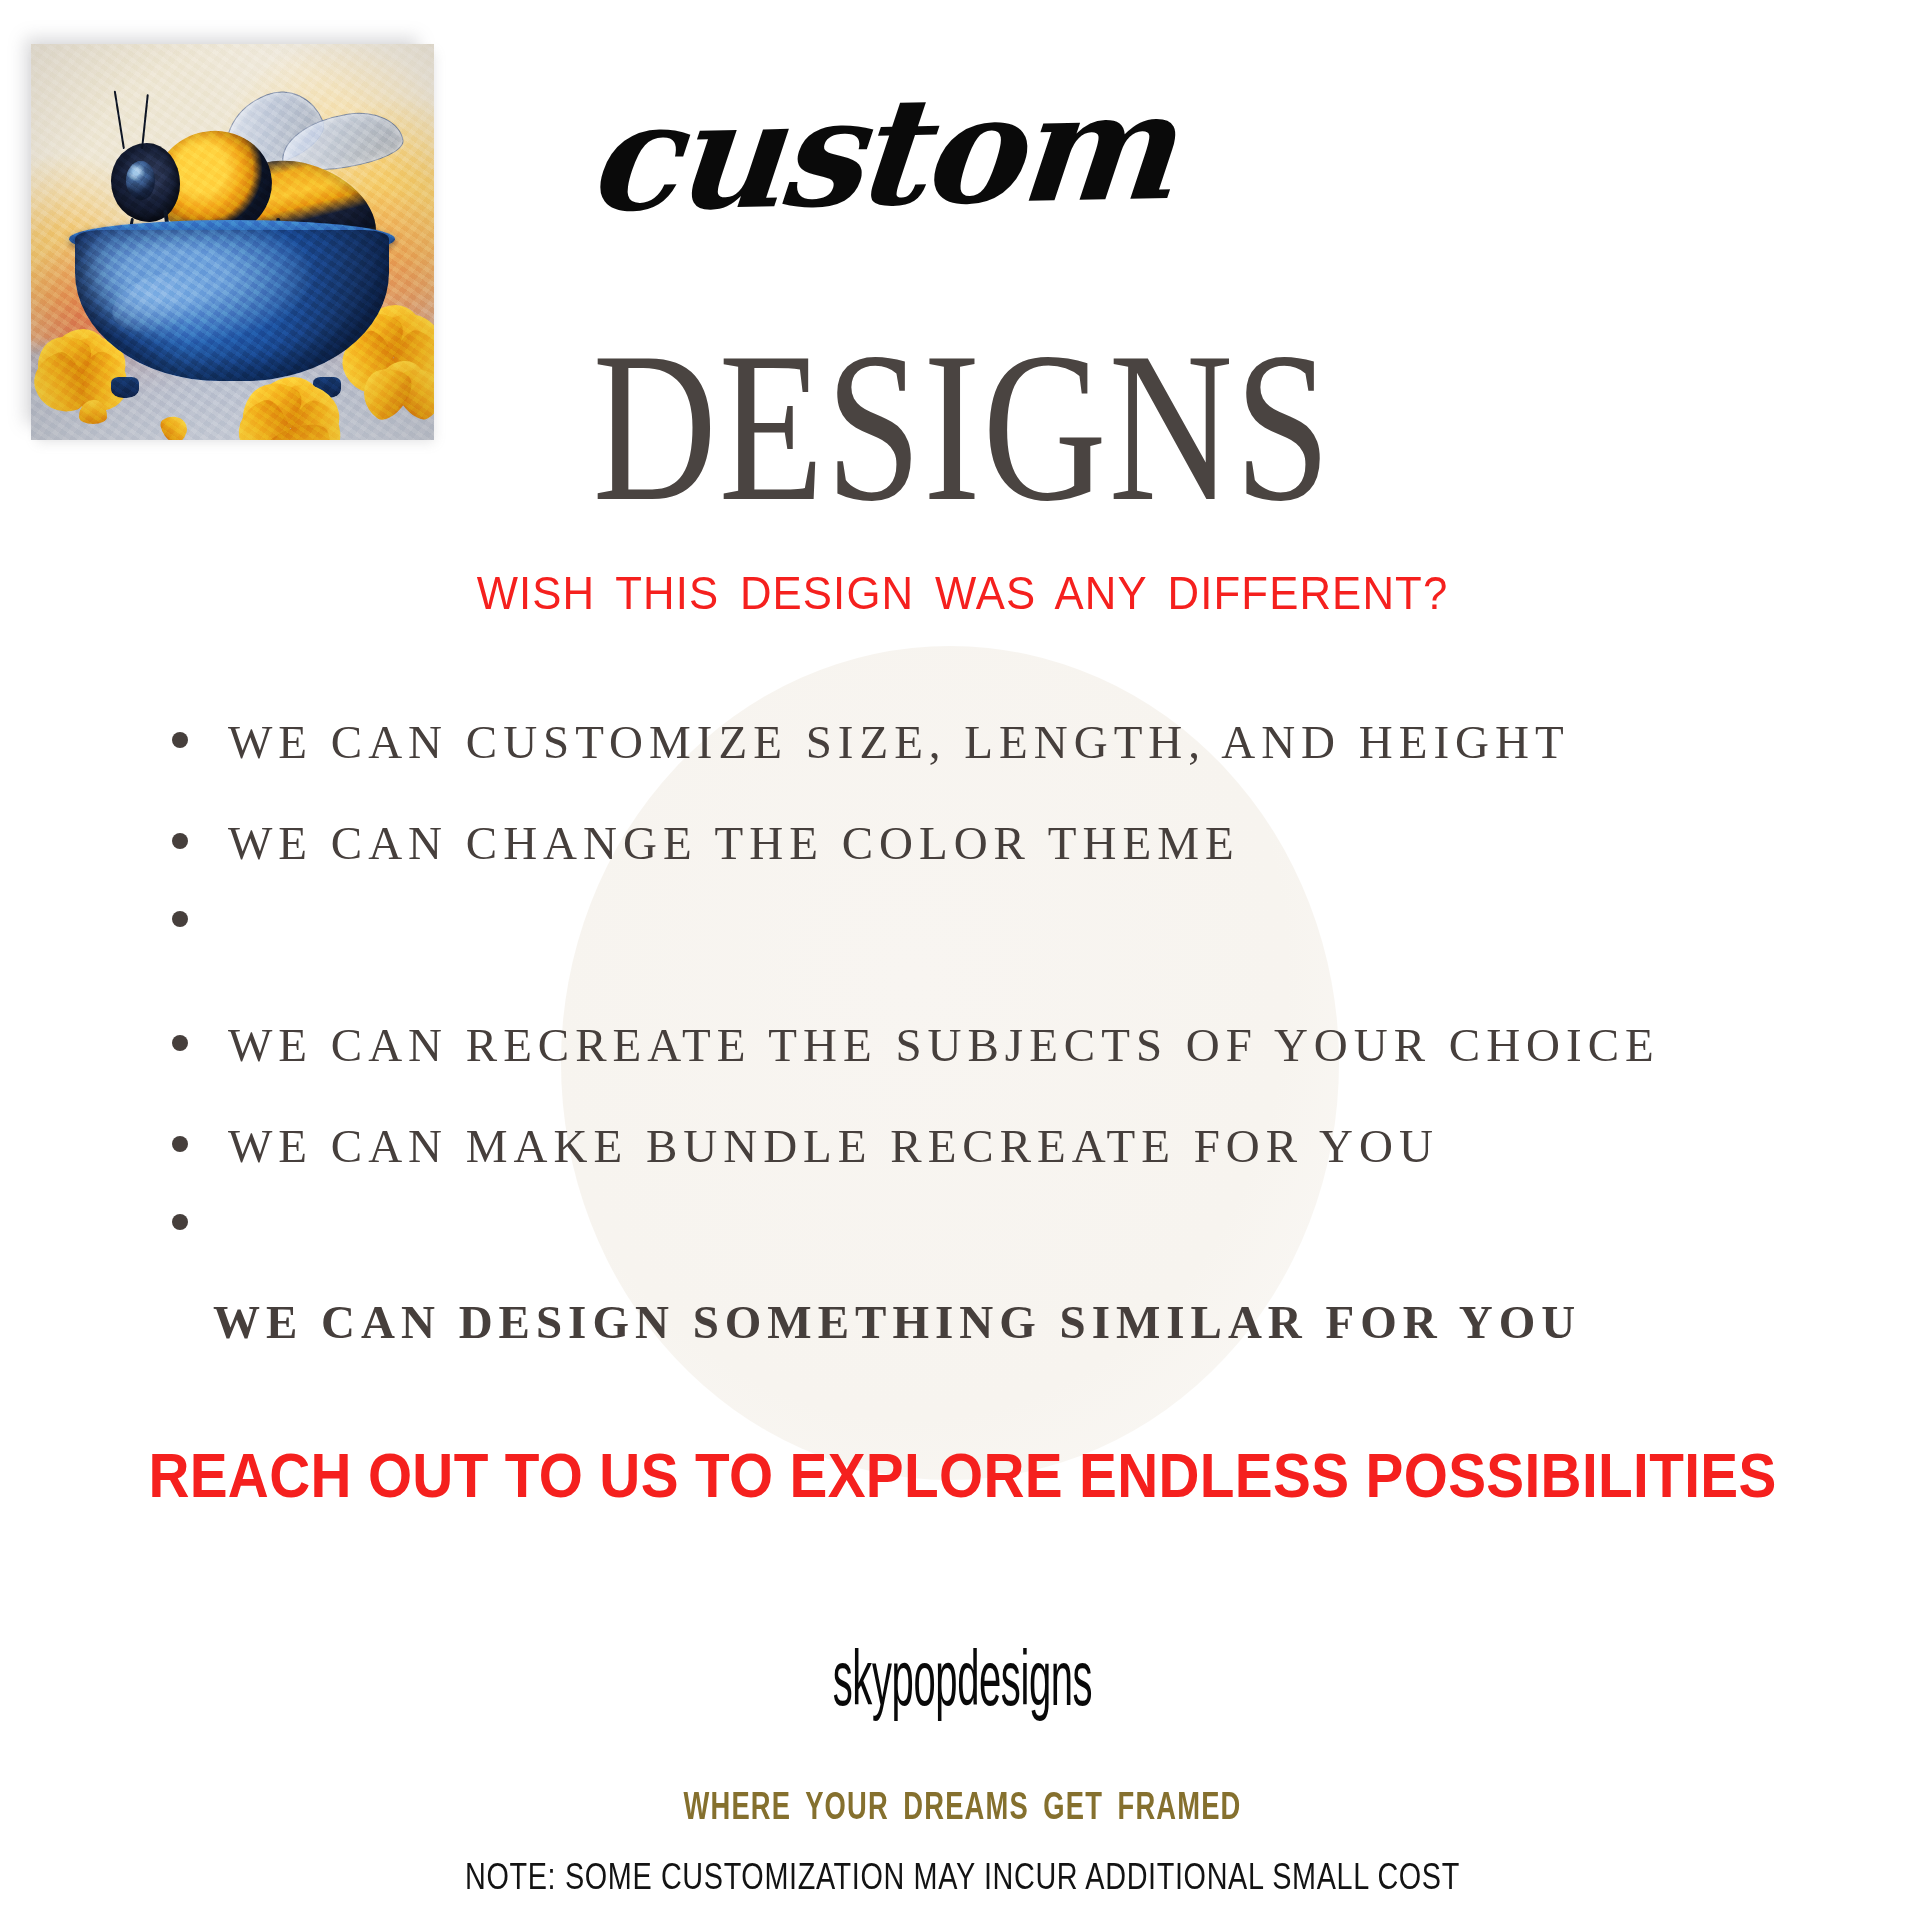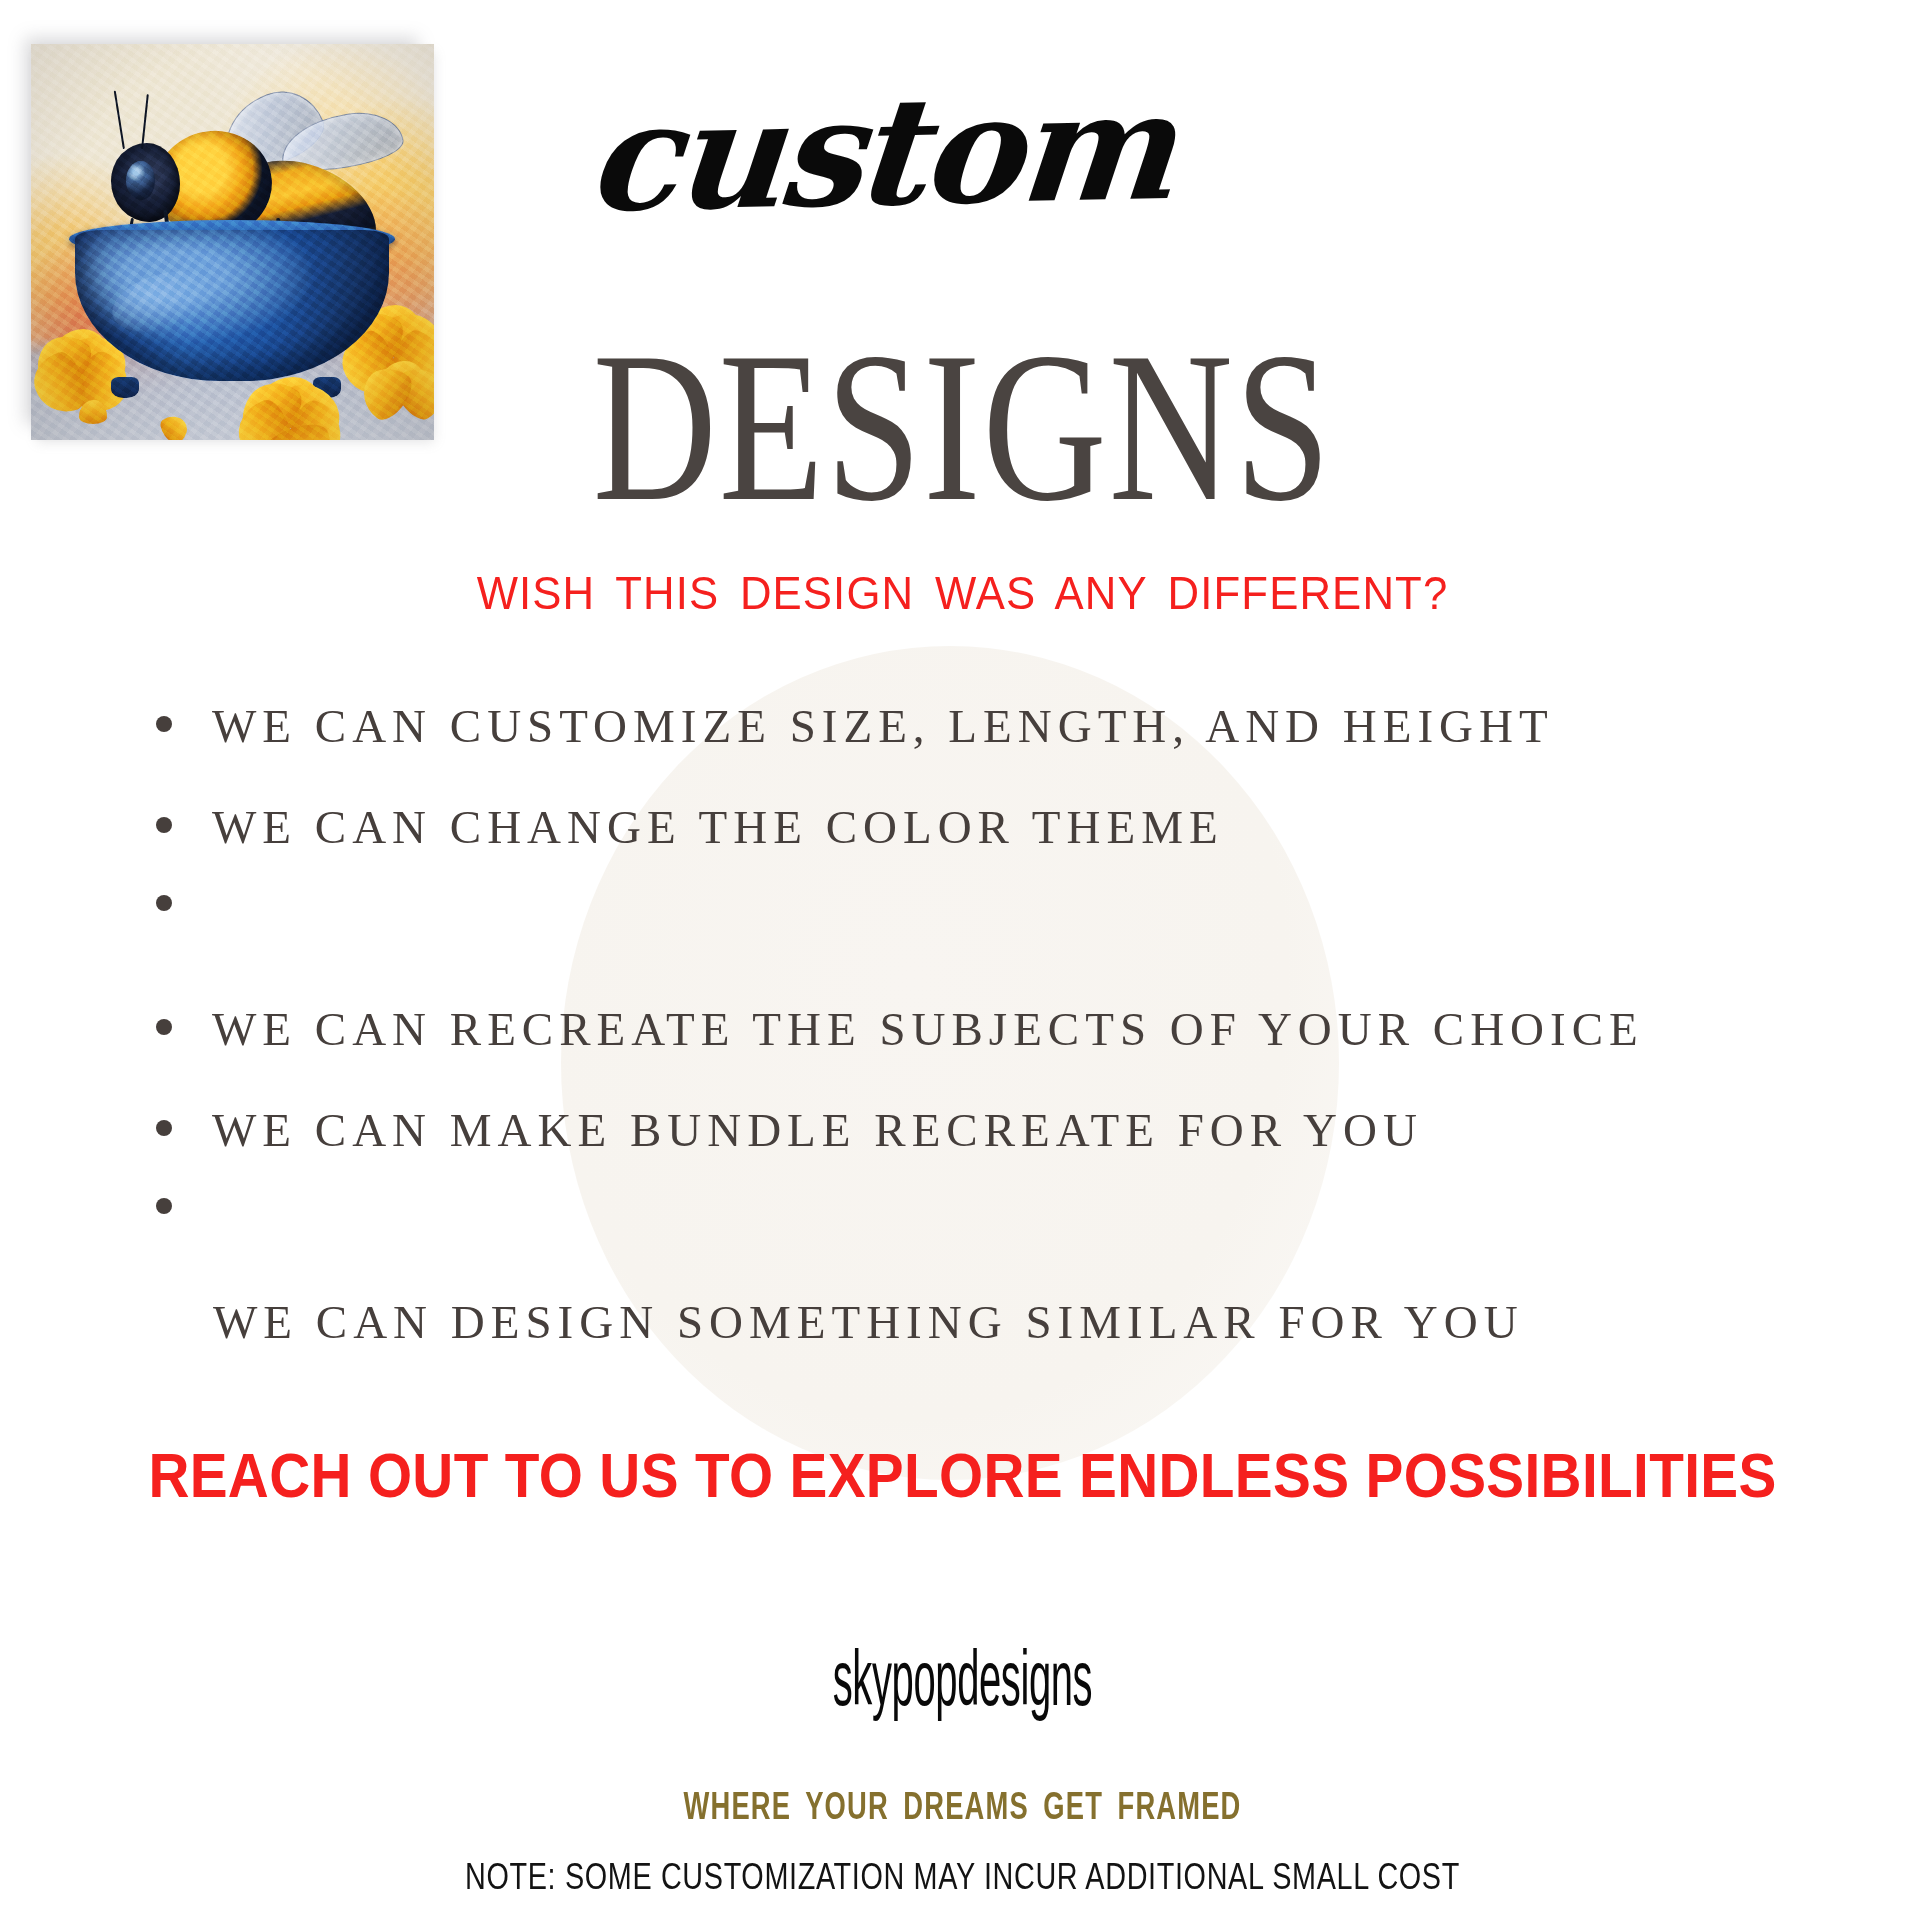--- a/index.html
+++ b/index.html
@@ -278,21 +278,21 @@
   }
 
   
   .bullets {
     position: absolute;
     left: 156px;
     top: 703px;
     width: 1676px;
     z-index: 4;
     list-style: none;
-    margin: 0;
+    margin: 16px;
     padding: 0;
   }
   .bullet-row {
     display: flex;
     align-items: baseline;
     height: 101px;
   }
   .bullet-dot {
     flex: 0 0 auto;
     width: 16px;
@@ -311,21 +311,21 @@
     letter-spacing: 6px;
     color: #463f3c;
     white-space: nowrap;
   }
   .continuation {
     position: absolute;
     left: 213px;
     top: 1299px;
     z-index: 4;
     font-family: "Liberation Serif", "DejaVu Serif", serif;
-    font-weight: 400;
+    font-weight: 700;
     font-size: 47px;
     line-height: 1;
     letter-spacing: 6px;
     color: #463f3c;
     white-space: nowrap;
   }
 
   .cta-red {
     position: absolute;
     left: 0; right: 0;

